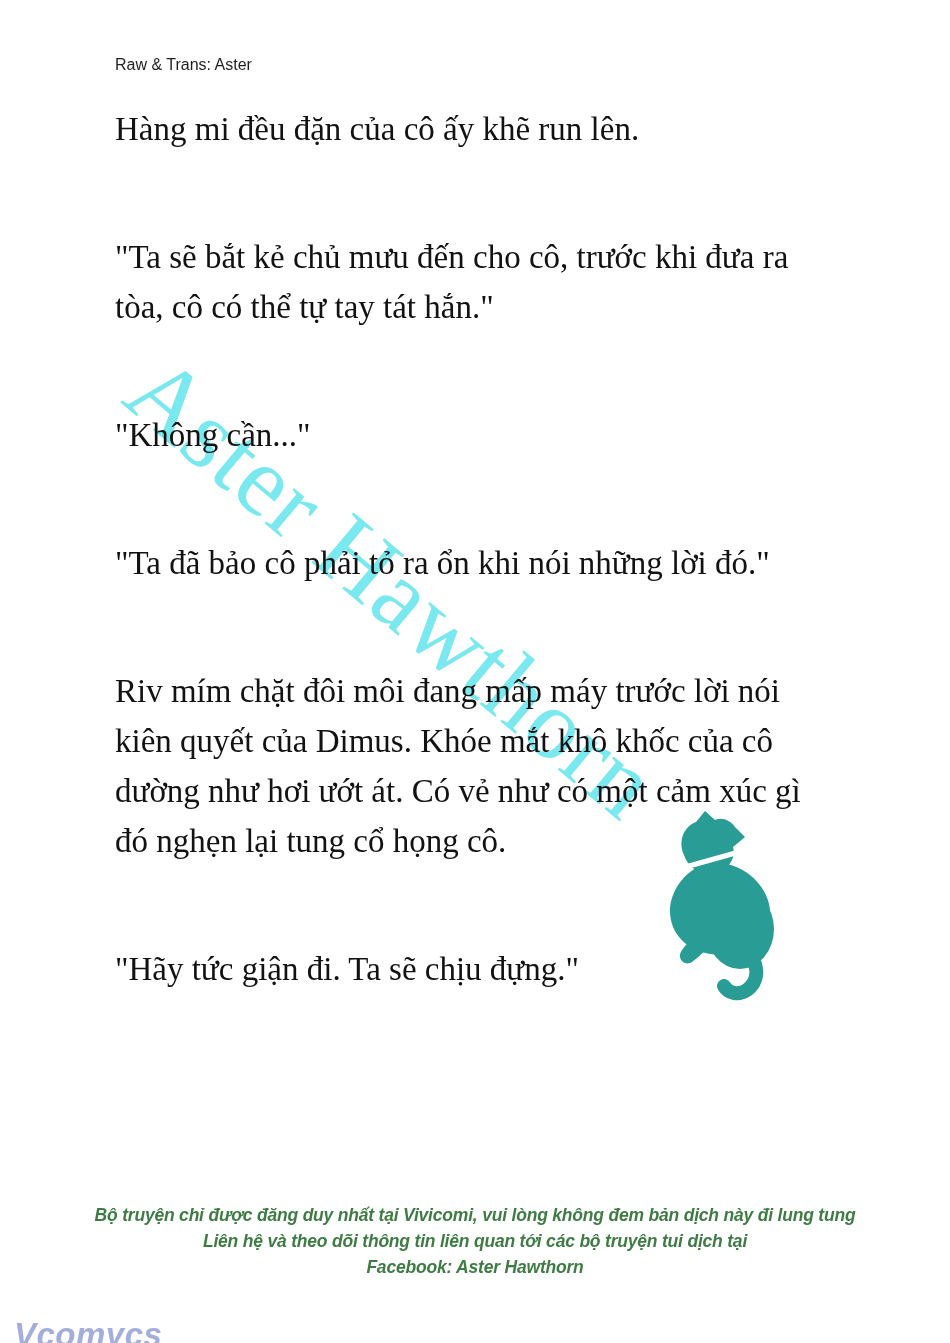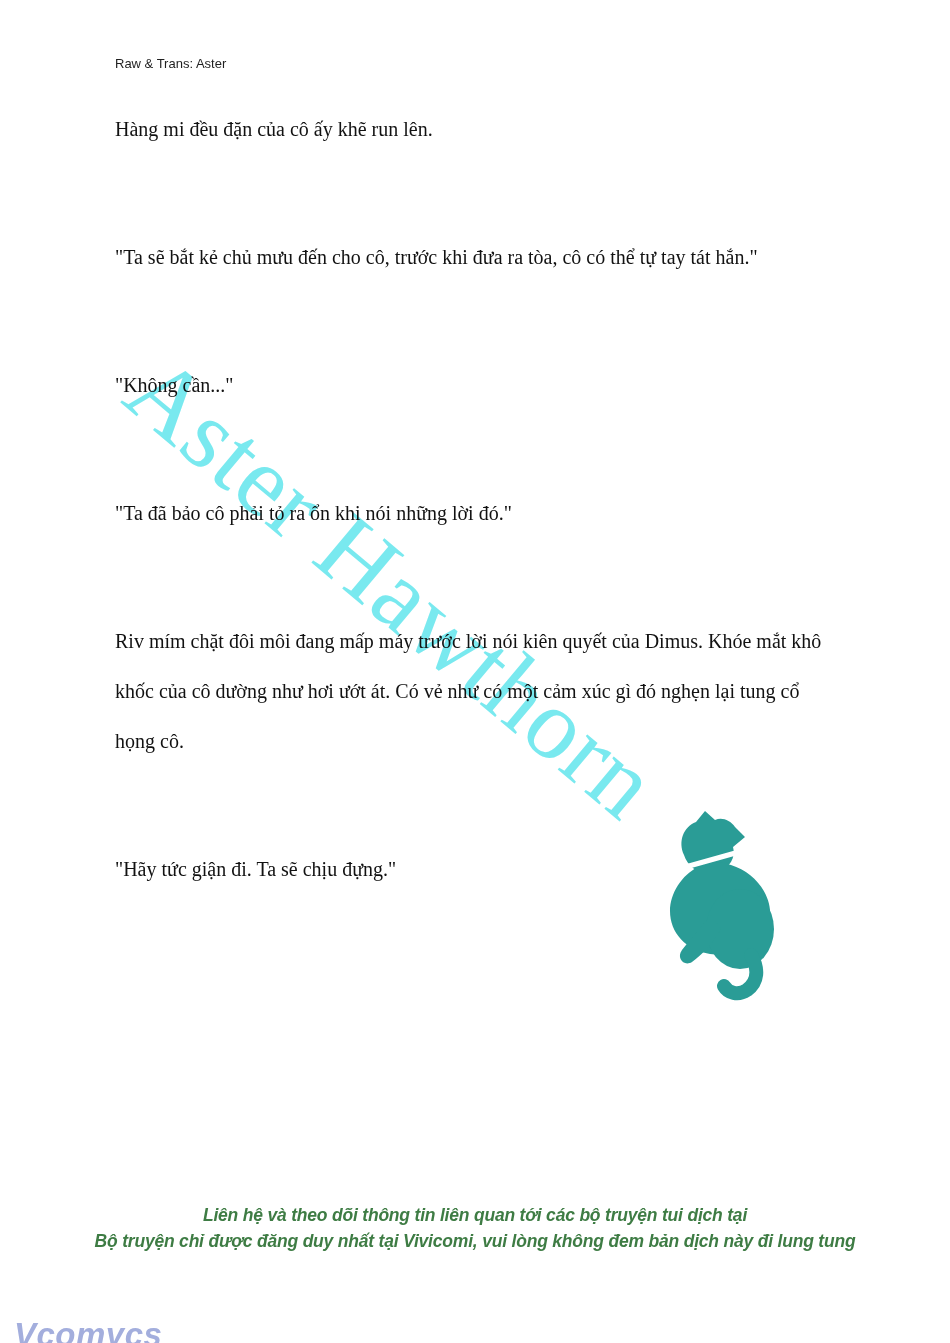--- a/index.html
+++ b/index.html
@@ -38,31 +38,31 @@
     z-index: 1;
     color: var(--cat-teal, #2a9c96);
   }
 
   .credit-line {
     position: absolute;
     left: 115px;
     top: 56px;
     z-index: 2;
     font-family: "Liberation Sans", sans-serif;
-    font-size: 13px;
+    font-size: 16px;
     color: #1f1f1f;
   }
 
   .content {
     position: absolute;
     left: 115px;
     top: 104px;
     width: 726px;
     z-index: 2;
-    font-size: 20px;
+    font-size: 33px;
     line-height: 50px;
     color: #121212;
   }
   .content p { margin: 0 0 78px 0; }
   .content p:last-child { margin-bottom: 0; }
 
   .footer {
     position: absolute;
     left: 0;
     top: 1202px;
@@ -130,22 +130,23 @@
   <div class="content">
     <p>Hàng mi đều đặn của cô ấy khẽ run lên.</p>
     <p>"Ta sẽ bắt kẻ chủ mưu đến cho cô, trước khi đưa ra tòa, cô có thể tự tay tát hắn."</p>
     <p>"Không cần..."</p>
     <p>"Ta đã bảo cô phải tỏ ra ổn khi nói những lời đó."</p>
     <p>Riv mím chặt đôi môi đang mấp máy trước lời nói kiên quyết của Dimus. Khóe mắt khô khốc của cô dường như hơi ướt át. Có vẻ như có một cảm xúc gì đó nghẹn lại tung cổ họng cô.</p>
     <p>"Hãy tức giận đi. Ta sẽ chịu đựng."</p>
   </div>
 
   <div class="footer">
+    <div class="footer-line">Bộ truyện chỉ được đăng duy nhất tại Vivicomi, vui lòng không đem bản dịch này đi lung tung</div>
     <div class="footer-line">Liên hệ và theo dõi thông tin liên quan tới các bộ truyện tui dịch tại</div>
-    <div class="footer-line">Bộ truyện chỉ được đăng duy nhất tại Vivicomi, vui lòng không đem bản dịch này đi lung tung</div>
+    <div class="footer-line">Facebook: Aster Hawthorn</div>
   </div>
 
   <div class="logo">
     <span class="logo-text">Vcomycs</span>
     <svg class="logo-swash" viewBox="0 0 78 14" xmlns="http://www.w3.org/2000/svg" aria-hidden="true">
       <path d="M40,1 C46,10 36,13 30,10 C24,7 30,2 36,5 C46,10 62,9 76,3" fill="none" stroke="currentColor" stroke-width="2" stroke-linecap="round"></path>
     </svg>
   </div>
 
 </div>

